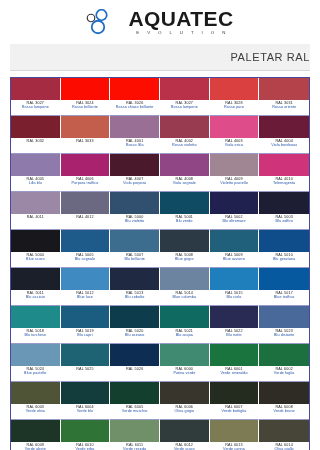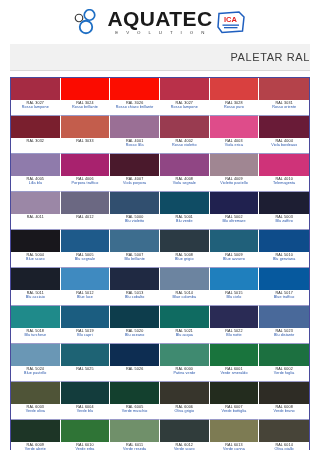--- a/index.html
+++ b/index.html
@@ -24,21 +24,21 @@
     flex-direction: column;
     box-sizing: border-box;
   }
 
   .brand-band {
     height: 44px;
     background: #ffffff;
     display: flex;
     align-items: center;
     justify-content: center;
-    gap: 3px;
+    gap: 12px;
     flex: 0 0 auto;
   }
 
   .brand-mark {
     width: 30px;
     height: 26px;
     flex: 0 0 auto;
   }
 
   .brand-wordmark {
@@ -152,28 +152,20 @@
         <circle cx="31" cy="12" r="10.5" fill="none" stroke="#1f6fc4" stroke-width="3.4"></circle>
         <circle cx="24" cy="36" r="12.5" fill="none" stroke="#1f6fc4" stroke-width="3.6"></circle>
       </svg>
     </span>
 
     <span class="brand-wordmark">
       <span class="brand-name">AQUATEC</span>
       <span class="brand-sub">E V O L U T I O N</span>
     </span>
 
-    <span class="ica-logo">
-      <svg viewBox="0 0 60 52" width="30" height="26" xmlns="http://www.w3.org/2000/svg">
-        <path d="M6 9 L46 6 L56 16 L53 44 L12 47 L4 36 Z" fill="#ffffff" stroke="#1f5fbf" stroke-width="3"></path>
-        <text x="29" y="26" font-family="Liberation Sans, sans-serif" font-size="15" font-weight="bold" fill="#e02020" text-anchor="middle">ICA</text>
-        <rect x="13" y="31" width="33" height="2.6" fill="#1f5fbf"></rect>
-        <rect x="16" y="36" width="27" height="2.6" fill="#1f5fbf"></rect>
-      </svg>
-    </span>
   </div>
 
   <div class="title-bar">
     <span class="doc-title">PALETAR RAL</span>
   </div>
 
   <div class="table-wrap">
     <div class="grid" id="palette-grid">
         <div class="cell">
           <div class="swatch" style="background: rgb(165, 43, 67);"></div>

